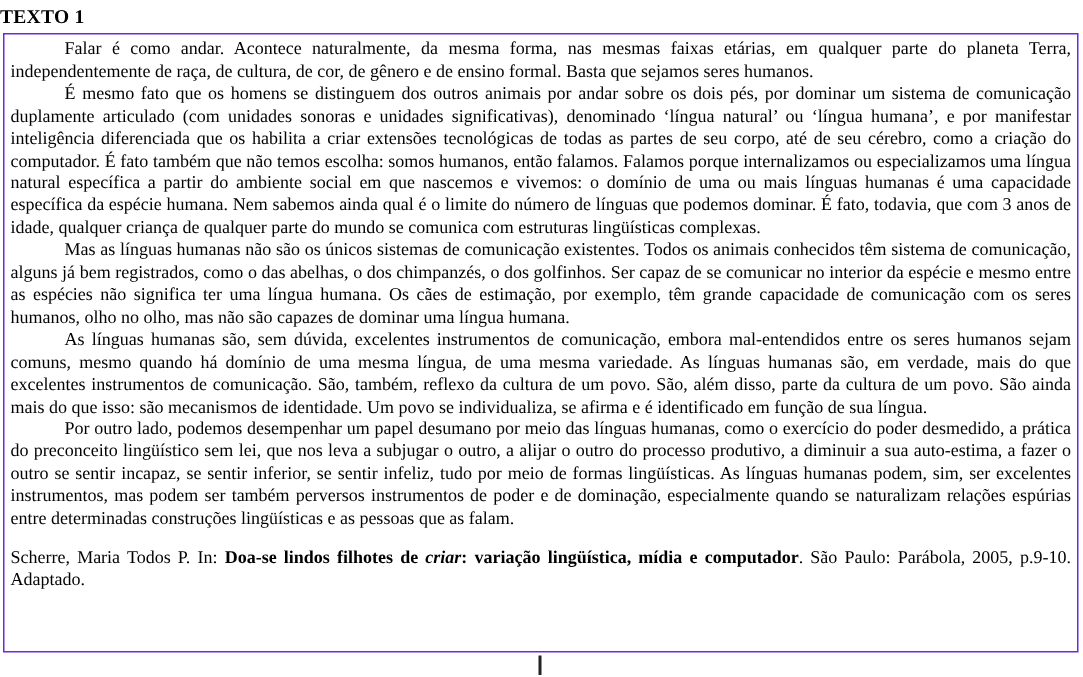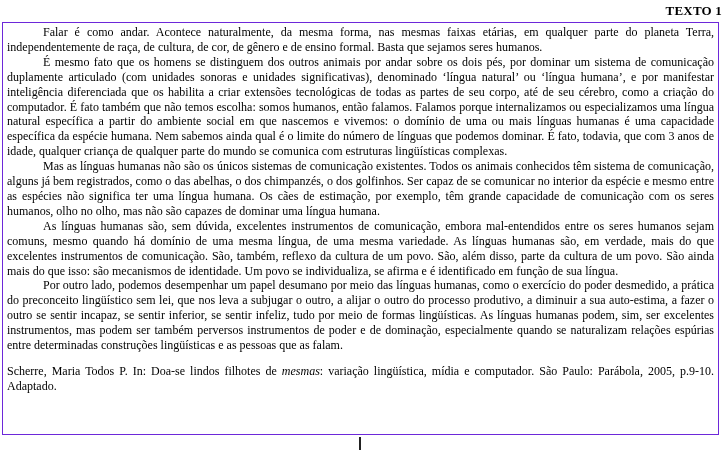--- a/index.html
+++ b/index.html
@@ -12,21 +12,21 @@
     width: 722px;
     height: 451px;
     overflow: hidden;
     font-family: "Liberation Serif", "DejaVu Serif", serif;
     color: #000000;
   }
   .title {
     margin: 0;
     padding-top: 3px;
     height: 19px;
-    text-align: right;
+    text-align: left;
     font-size: 13px;
     font-weight: bold;
     letter-spacing: 0.2px;
   }
   .text-frame {
     position: absolute;
     left: 2px;
     top: 22px;
     width: 707px;
     height: 407px;
@@ -37,21 +37,21 @@
     text-align: justify;
   }
   .para {
     margin: 0;
     text-indent: 36px;
   }
   .citation {
     margin: 11px 0 0 0;
     text-indent: 0;
   }
-  .b { font-weight: normal; }
+  .b { font-weight: bold; }
   .i { font-style: italic; }
   .tick {
     position: absolute;
     left: 359px;
     top: 437px;
     width: 2px;
     height: 13px;
     background: #222222;
   }
 </style>
@@ -61,17 +61,17 @@
 <div>
   <h1 class="title">TEXTO 1</h1>
 
   <div class="text-frame">
     <p class="para">Falar é como andar. Acontece naturalmente, da mesma forma, nas mesmas faixas etárias, em qualquer parte do planeta Terra, independentemente de raça, de cultura, de cor, de gênero e de ensino formal. Basta que sejamos seres humanos.</p>
     <p class="para">É mesmo fato que os homens se distinguem dos outros animais por andar sobre os dois pés, por dominar um sistema de comunicação duplamente articulado (com unidades sonoras e unidades significativas), denominado ‘língua natural’ ou ‘língua humana’, e por manifestar inteligência diferenciada que os habilita a criar extensões tecnológicas de todas as partes de seu corpo, até de seu cérebro, como a criação do computador. É fato também que não temos escolha: somos humanos, então falamos. Falamos porque internalizamos ou especializamos uma língua natural específica a partir do ambiente social em que nascemos e vivemos: o domínio de uma ou mais línguas humanas é uma capacidade específica da espécie humana. Nem sabemos ainda qual é o limite do número de línguas que podemos dominar. É fato, todavia, que com 3 anos de idade, qualquer criança de qualquer parte do mundo se comunica com estruturas lingüísticas complexas.</p>
     <p class="para">Mas as línguas humanas não são os únicos sistemas de comunicação existentes. Todos os animais conhecidos têm sistema de comunicação, alguns já bem registrados, como o das abelhas, o dos chimpanzés, o dos golfinhos. Ser capaz de se comunicar no interior da espécie e mesmo entre as espécies não significa ter uma língua humana. Os cães de estimação, por exemplo, têm grande capacidade de comunicação com os seres humanos, olho no olho, mas não são capazes de dominar uma língua humana.</p>
     <p class="para">As línguas humanas são, sem dúvida, excelentes instrumentos de comunicação, embora mal-entendidos entre os seres humanos sejam comuns, mesmo quando há domínio de uma mesma língua, de uma mesma variedade. As línguas humanas são, em verdade, mais do que excelentes instrumentos de comunicação. São, também, reflexo da cultura de um povo. São, além disso, parte da cultura de um povo. São ainda mais do que isso: são mecanismos de identidade. Um povo se individualiza, se afirma e é identificado em função de sua língua.</p>
     <p class="para">Por outro lado, podemos desempenhar um papel desumano por meio das línguas humanas, como o exercício do poder desmedido, a prática do preconceito lingüístico sem lei, que nos leva a subjugar o outro, a alijar o outro do processo produtivo, a diminuir a sua auto-estima, a fazer o outro se sentir incapaz, se sentir inferior, se sentir infeliz, tudo por meio de formas lingüísticas. As línguas humanas podem, sim, ser excelentes instrumentos, mas podem ser também perversos instrumentos de poder e de dominação, especialmente quando se naturalizam relações espúrias entre determinadas construções lingüísticas e as pessoas que as falam.</p>
 
-    <p class="citation"><span>Scherre, Maria Todos P. In: </span><span class="b">Doa-se lindos filhotes de </span><span class="b i">mesmas</span><span class="b">: variação lingüística, mídia e computador</span><span>. São Paulo: Parábola, 2005, p.9-10. Adaptado.</span></p>
+    <p class="citation"><span>Scherre, Maria Todos P. In: </span><span class="b">Doa-se lindos filhotes de </span><span class="b i">criar</span><span class="b">: variação lingüística, mídia e computador</span><span>. São Paulo: Parábola, 2005, p.9-10. Adaptado.</span></p>
   </div>
 
   <div class="tick"></div>
 </div>
 
 </body></html>

